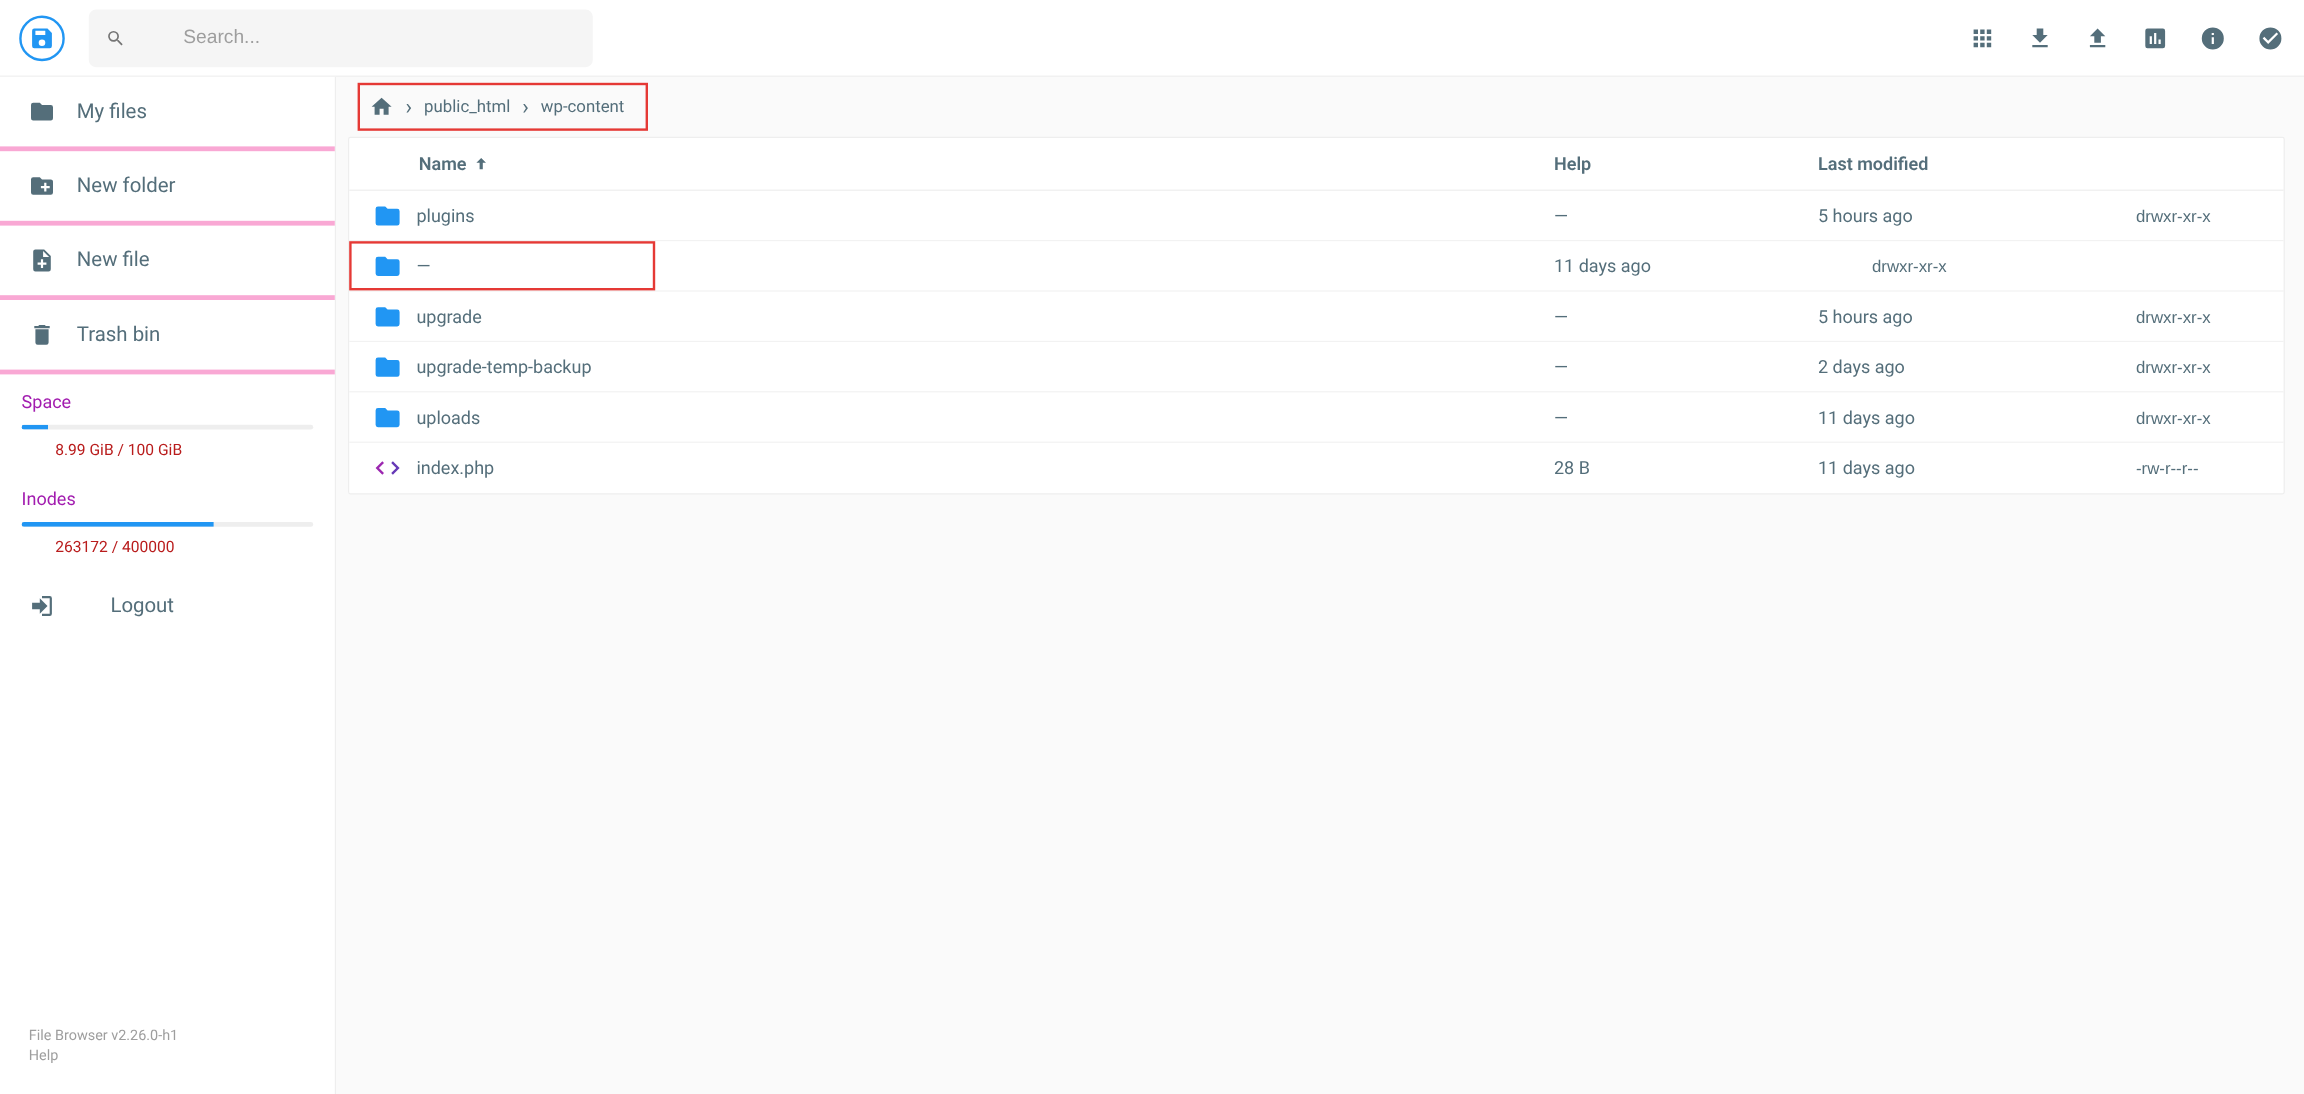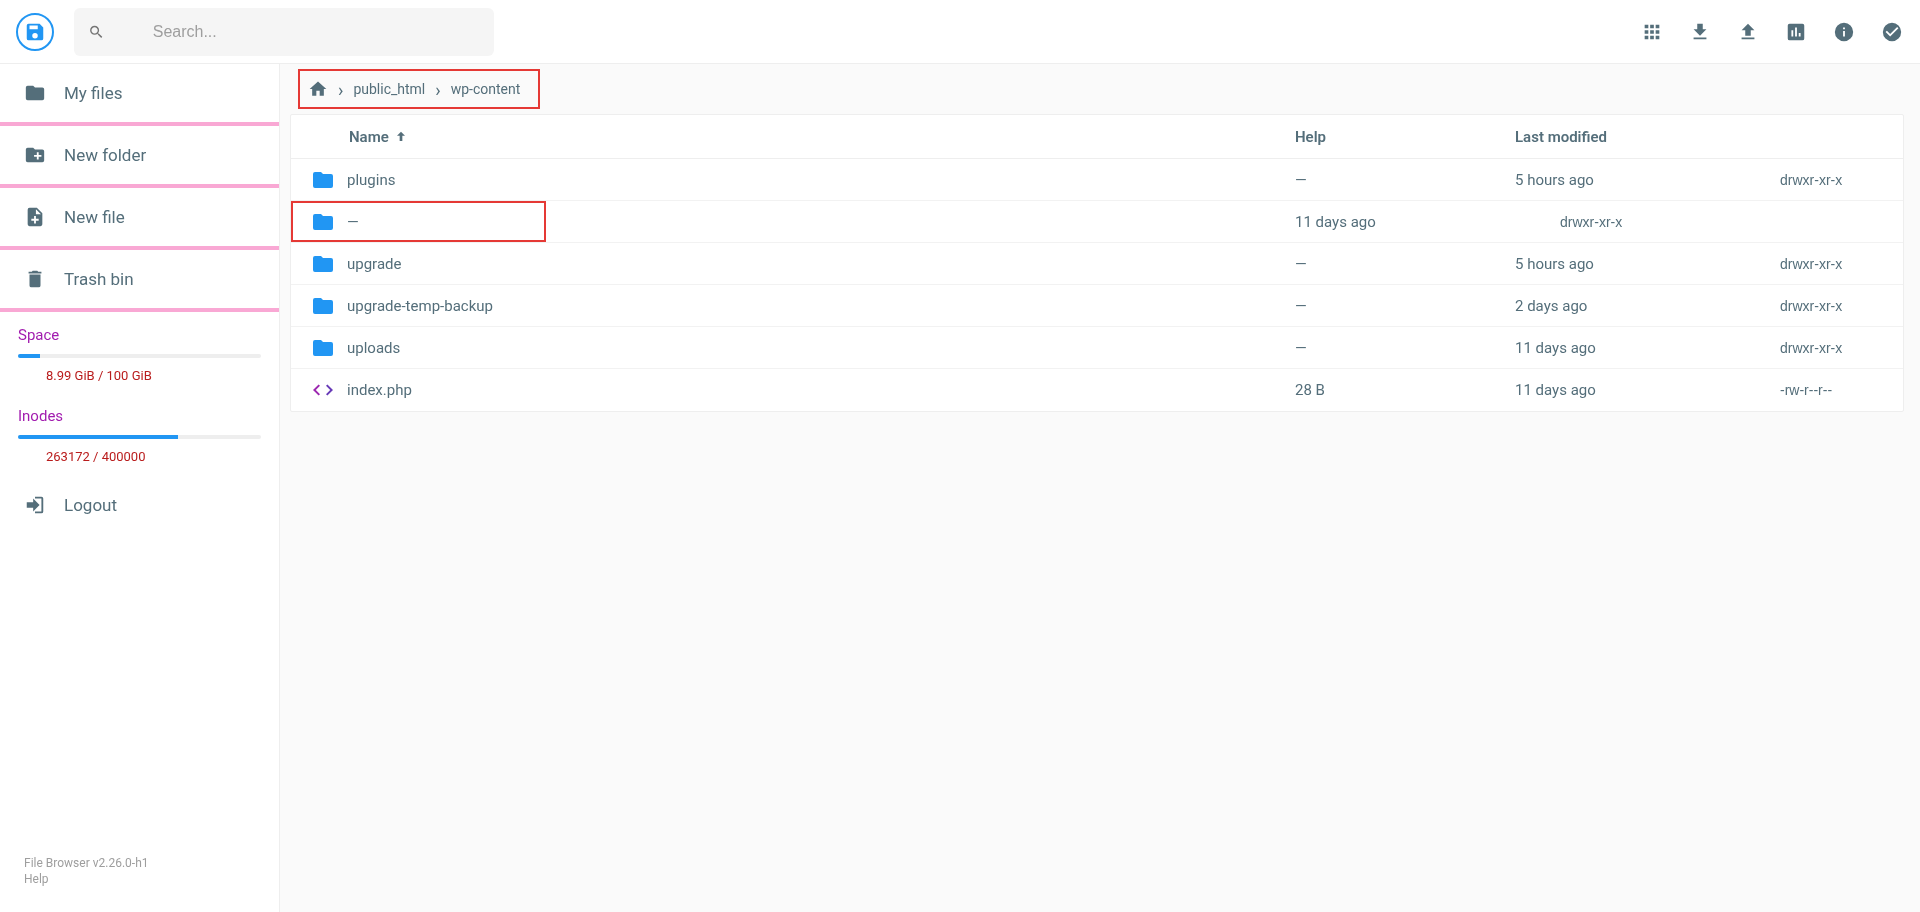--- a/index.html
+++ b/index.html
@@ -145,21 +145,21 @@
     </div>
 
     <div class="sidebar-section">
       <div class="sidebar-section-title">Inodes</div>
       <div class="progress">
           <div class="progress-fill" id="inodes-fill" style="width: 66%;"></div>
         </div>
       <div class="sidebar-stat">263172 / 400000</div>
     </div>
 
-    <div class="sidebar-item" style="border-bottom:none;">
+    <div class="sidebar-item" style="border-bottom:none;gap:28px;">
       <svg viewBox="0 0 24 24">
           <path d="M10 9V5l7 7-7 7v-4H3V9h7zm9-6H12v2h7v14h-7v2h7a2 2 0 0 0 2-2V5a2 2 0 0 0-2-2z"></path>
         </svg>
       <span>Logout</span>
     </div>
 
     <div class="sidebar-bottom"></div>
     <div class="sidebar-footer">
       <div>File Browser v2.26.0-h1</div>
       <div style="cursor:pointer;">Help</div>

